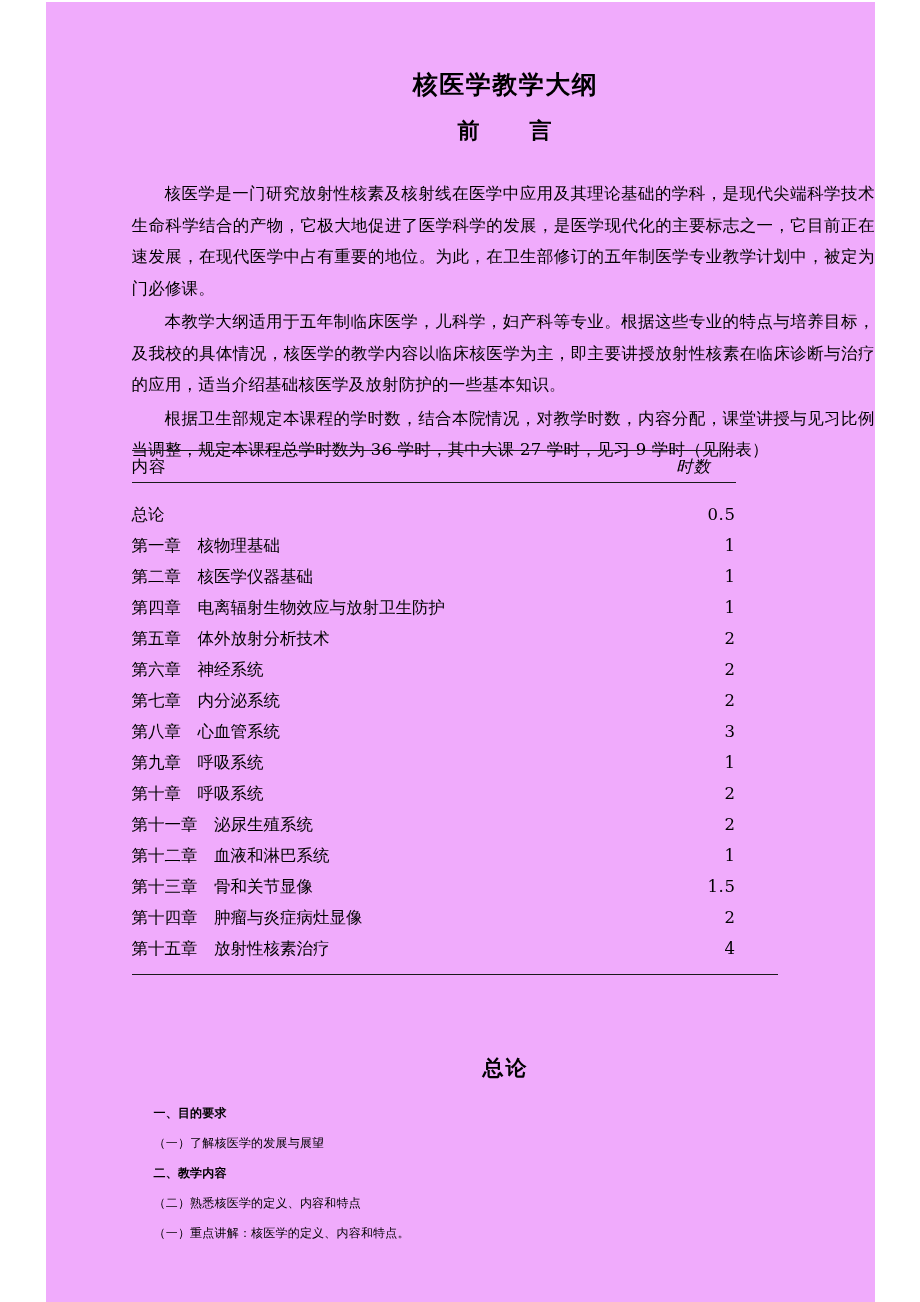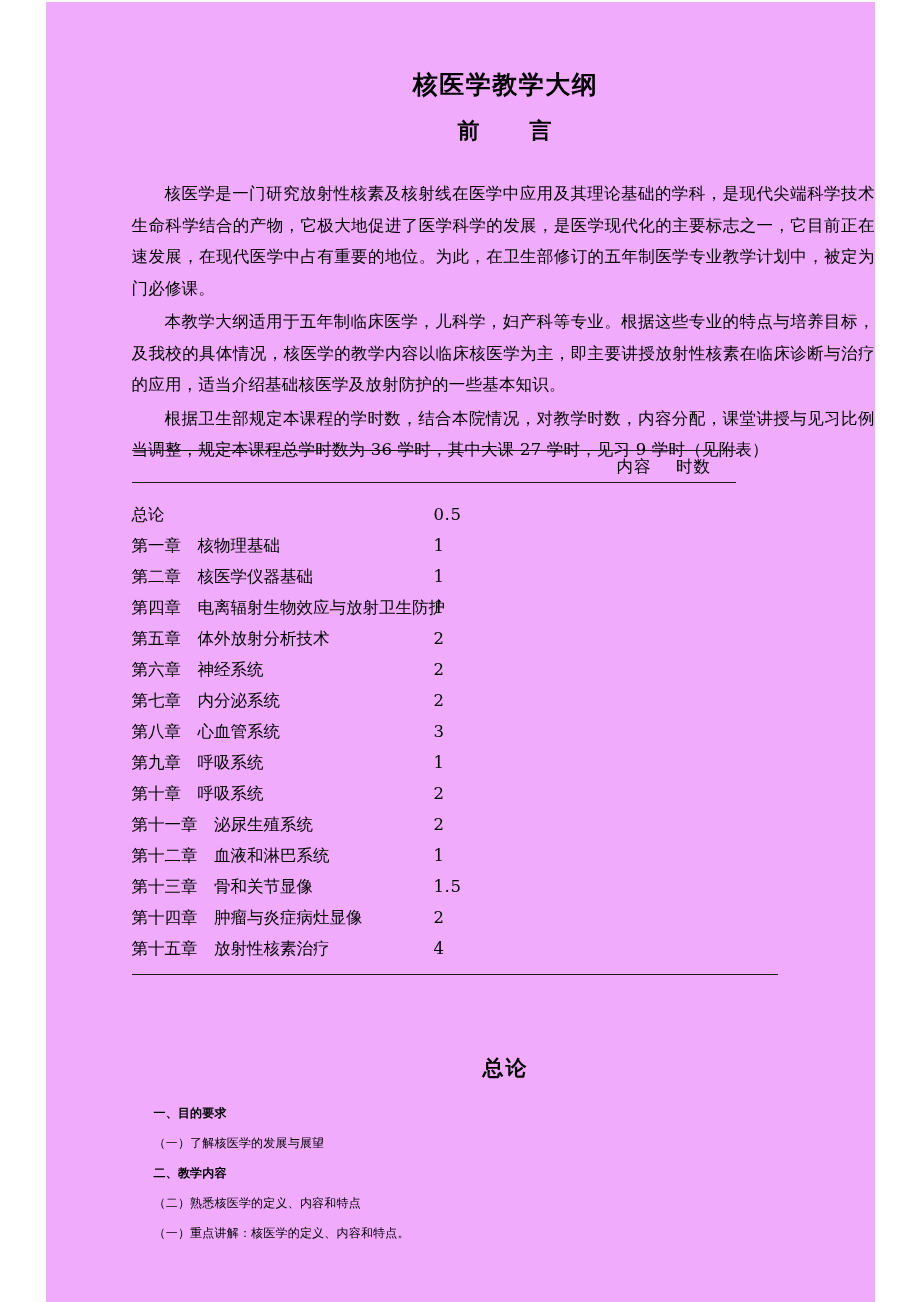--- a/index.html
+++ b/index.html
@@ -88,38 +88,39 @@
   table.schedule td {
     border: none;
     padding: 0;
     font-weight: normal;
     font-size: 16.5px;
     line-height: 31px;
     vertical-align: baseline;
   }
   th.col-content {
     width: 520px;
-    text-align: right;
+    text-align: left;
     padding: 12px 0 13px 0;
     letter-spacing: 1px;
   }
   th.col-hours {
     width: 84px;
     padding: 12px 0 13px 0;
     letter-spacing: 1px;
+    font-style: italic;
   }
   tbody tr:first-child td { padding-top: 16px; }
   tbody tr:last-child  td { padding-bottom: 10px; }
   td.cell-content {
     text-align: left;
     padding-left: 22px;
     white-space: pre;
   }
   td.cell-hours {
-    text-align: left;
+    text-align: right;
     font-family: "DejaVu Serif", "Liberation Serif", serif;
     letter-spacing: 0.6px;
   }
 
   
   .section-heading {
     position: absolute;
     left: 0;
     top: 1052px;
     width: 920px;

